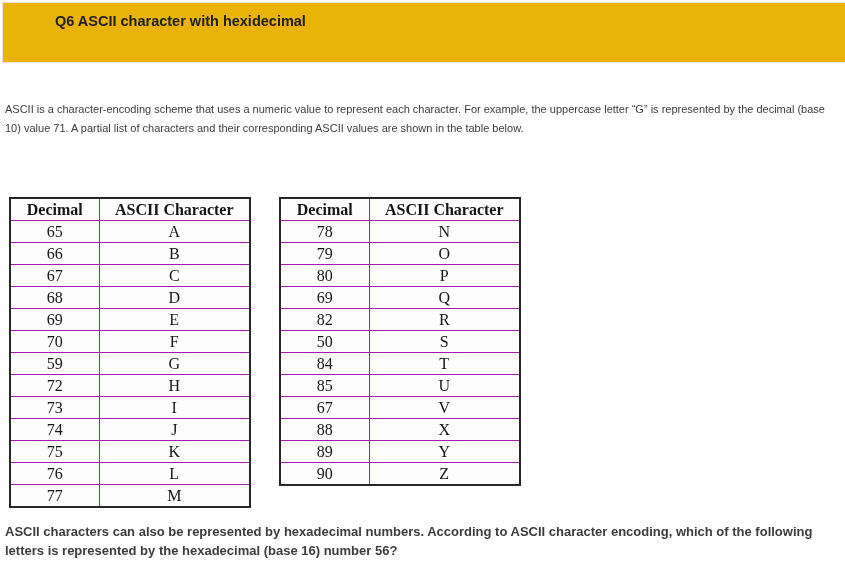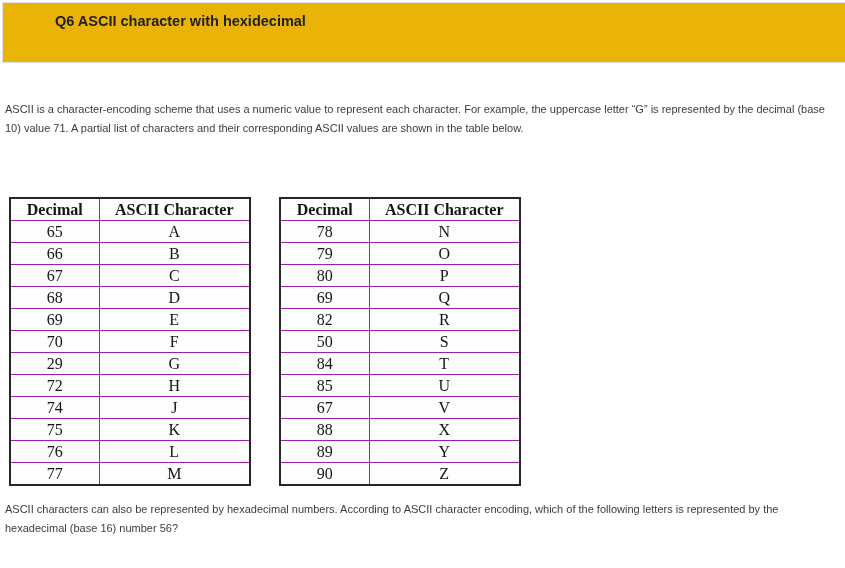--- a/index.html
+++ b/index.html
@@ -46,22 +46,23 @@
     height: 21px;
     line-height: 21px;
     padding: 0;
     font-size: 16px;
   }
   .ascii-table th { font-weight: 700; }
   .ascii-table th:first-child, .ascii-table td:first-child { width: 89px; }
   .ascii-table th:last-child,  .ascii-table td:last-child  { width: 151px; }
   .question-paragraph {
     margin: 14px 6px 0 5px;
-    font-size: 11px;
+    font-size: 13px;
     line-height: 19px;
+    font-weight: bold;
   }
 </style>
 </head>
 <body>
 
 <div class="title-bar">
   <span>Q6 ASCII character with hexidecimal</span>
 </div>
 
 <p class="intro-paragraph">ASCII is a character-encoding scheme that uses a numeric value to represent each character. For example, the uppercase letter “G” is represented by the decimal (base 10) value 71. A partial list of characters and their corresponding ASCII values are shown in the table below.</p>
@@ -93,26 +94,30 @@
         </tr>
         <tr>
           <td>69</td>
           <td>E</td>
         </tr>
         <tr>
           <td>70</td>
           <td>F</td>
         </tr>
         <tr>
-          <td>29</td>
+          <td>59</td>
           <td>G</td>
         </tr>
         <tr>
           <td>72</td>
           <td>H</td>
+        </tr>
+        <tr>
+          <td>73</td>
+          <td>I</td>
         </tr>
         <tr>
           <td>74</td>
           <td>J</td>
         </tr>
         <tr>
           <td>75</td>
           <td>K</td>
         </tr>
         <tr>

